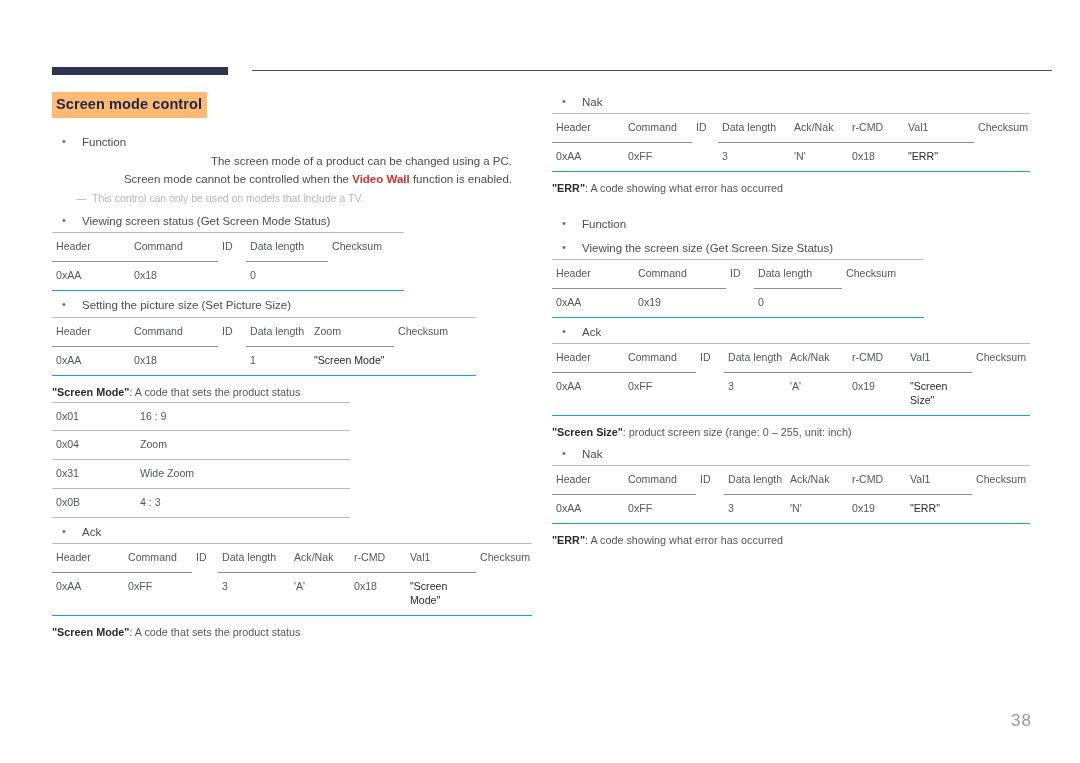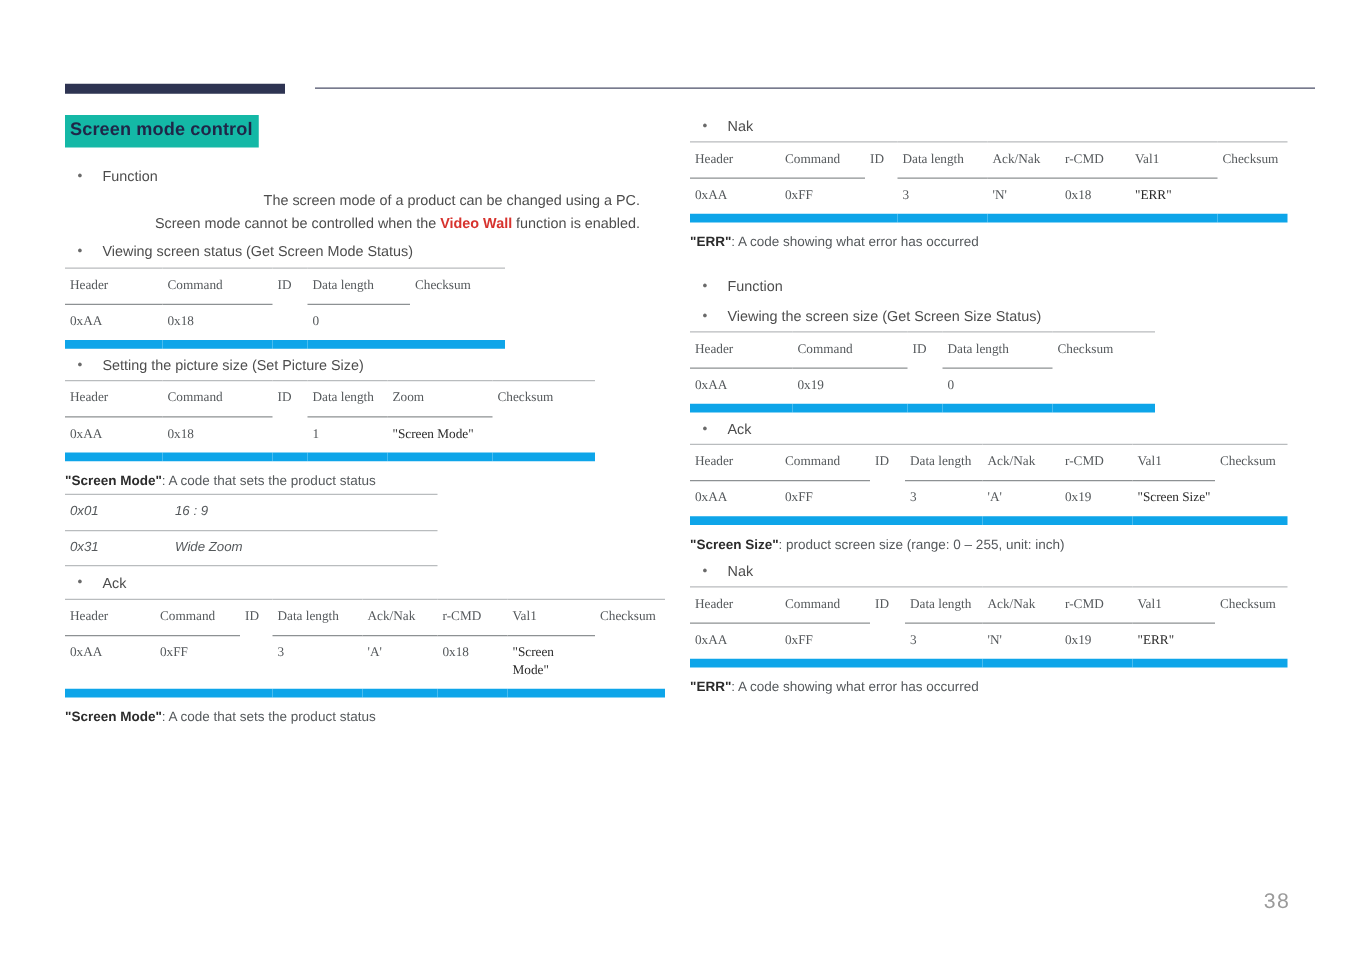--- a/index.html
+++ b/index.html
@@ -20,21 +20,21 @@
   .topbar .thin  { position:absolute; left:200px; top:4px; right:0; height:1.4px; background:#4b4f68; }
 
   
   .col { position:absolute; top:92px; }
   .col-left  { left:52px;  width:460px; }
   .col-right { left:552px; width:478px; }
 
   
   .heading {
     display:inline-block;
-    background:#14b8a6;
+    background:#fdba74;
     color:#1f2648;
     font-weight:bold;
     font-size:14.5px;
     line-height:1.28;
     padding:3px 5px 4px 4px;
     letter-spacing:0.1px;
     margin:0 0 10px 0;
   }
 
   
@@ -49,26 +49,26 @@
   .note::before { content:"—"; position:absolute; left:24px; top:0; color:#b6b6b6; }
 
   
   table.t { border-collapse:collapse; width:100%; table-layout:fixed; font-size:10.6px; color:#55595c; }
   table.t th, table.t td {
     text-align:left; font-weight:normal; vertical-align:top;
     padding:7px 2px 7px 4px; line-height:1.32;
   }
   table.t thead th { border-top:1px solid #b9bcbe; color:#55595c; }
   table.t tbody td { }
-  table.t.bottomline { border-bottom:7px solid #0ea5e9;font-family:Liberation Serif, serif; }
+  table.t.bottomline { border-bottom:1px solid #0ea5e9; }
   
   td.seg { border-top:1px solid #8d9193; }
 
   table.codes { border-collapse:collapse; font-size:10.6px; color:#55595c; table-layout:fixed; }
-  table.codes td { padding:7px 2px 7px 4px; border-top:1px solid #b9bcbe; line-height:1.3;font-style:italic; }
+  table.codes td { padding:7px 2px 7px 4px; border-top:1px solid #b9bcbe; line-height:1.3; }
   table.codes tr:last-child td { border-bottom:1px solid #b9bcbe; }
 
   .caption { font-size:10.8px; color:#55595c; margin:9px 0 2px 0; line-height:1.4; }
   .caption b { color:#2b2b2b; font-weight:bold; }
   .val { font-weight:bold; color:#2b2b2b; }
   .spacer12 { height:12px; }
 
   
   .pageno {
     position:absolute; right:48px; bottom:32px;
@@ -88,20 +88,21 @@
   <div class="col col-left">
 
     <div class="heading">Screen mode control</div>
 
     <div class="bullet">Function</div>
     <div class="sub">The screen mode of a product can be changed using a PC.</div>
     <div class="sub">
       <span>Screen mode cannot be controlled when the </span><span class="red">Video Wall</span><span> function is enabled.</span>
     </div>
 
+    <div class="note">This control can only be used on models that include a TV.</div>
 
     <div class="bullet">Viewing screen status (Get Screen Mode Status)</div>
 
     <table class="t bottomline" style="width:352px;">
       <colgroup>
           <col style="width:78px">
           <col style="width:88px">
           <col style="width:28px">
           <col style="width:82px">
           <col style="width:76px">
@@ -167,22 +168,30 @@
       <colgroup>
           <col style="width:84px">
           <col style="width:214px">
         </colgroup>
       <tbody>
         <tr>
             <td>0x01</td>
             <td>16 : 9</td>
           </tr>
         <tr>
+            <td>0x04</td>
+            <td>Zoom</td>
+          </tr>
+        <tr>
             <td>0x31</td>
             <td>Wide Zoom</td>
+          </tr>
+        <tr>
+            <td>0x0B</td>
+            <td>4 : 3</td>
           </tr>
       </tbody>
     </table>
 
     <div class="bullet">Ack</div>
 
     <table class="t bottomline" style="width:480px;">
       <colgroup>
           <col style="width:72px">
           <col style="width:68px">

